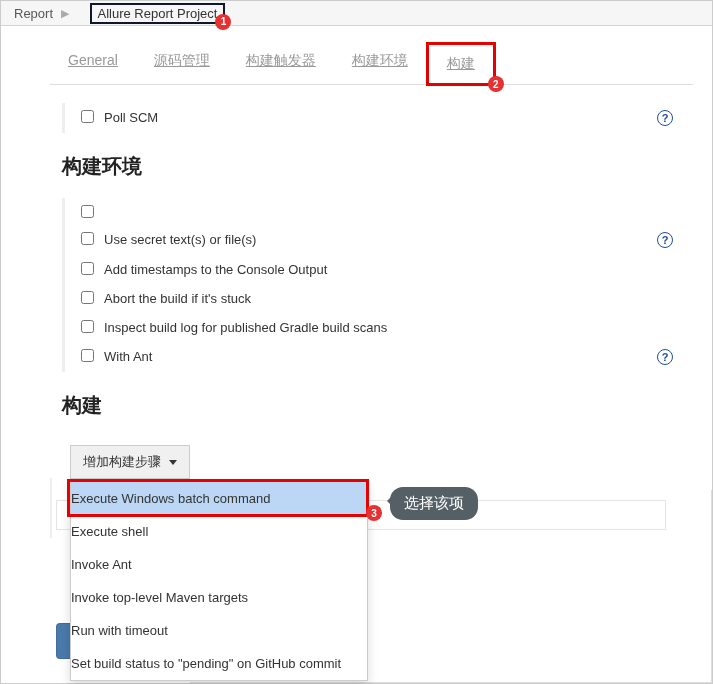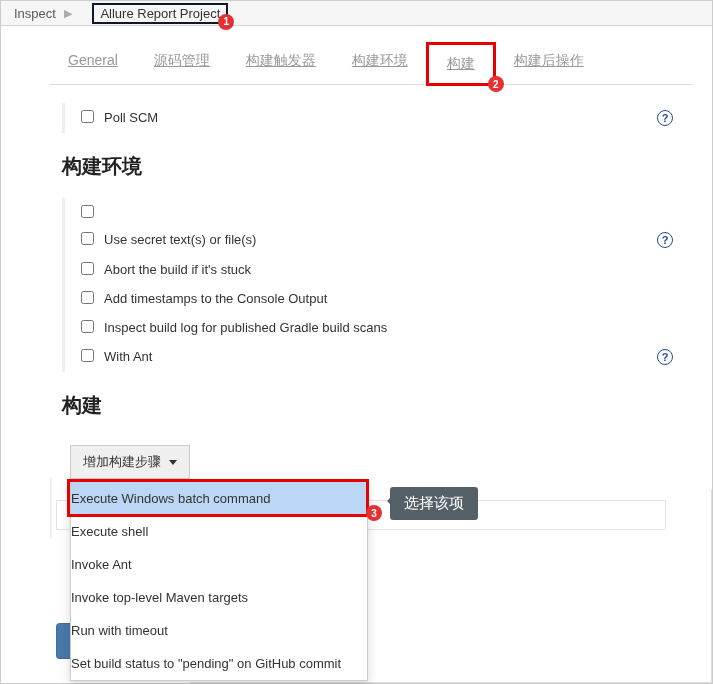--- a/index.html
+++ b/index.html
@@ -142,21 +142,21 @@
     left: 296px; top: 24px; z-index: 7;
   }
   .tooltip {
     position: absolute;
     left: 320px;
     top: 6px;
     background: #555f66;
     color: #fff;
     padding: 7px 14px;
     font-size: 15px;
-    border-radius: 3px;
+    border-radius: 13px;
     z-index: 7;
   }
   .tooltip::before{
     content:"";
     position:absolute;
     left:-8px; top: 9px;
     border: 5px solid transparent;
     border-right-color: #555f66;
   }
 
@@ -209,39 +209,38 @@
     border-right: 1px solid #ddd;
     border-bottom: 1px solid #ddd;
     pointer-events:none;
     z-index:0;
   }
 </style>
 </head>
 <body>
 
 <div class="breadcrumbs">
-  <span class="bc-item">Inspect</span>
+  <span class="bc-item">Report</span>
   <span class="bc-sep">▶</span>
   <span class="bc-highlight">
     <span>Allure Report Project</span>
     <span class="badge badge-1">1</span>
   </span>
 </div>
 
 <div class="content">
   <div class="tabs">
     <div class="tab">General</div>
     <div class="tab">源码管理</div>
     <div class="tab">构建触发器</div>
     <div class="tab">构建环境</div>
     <div class="tab-wrap">
       <div class="tab tab-highlight">构建</div>
       <span class="badge badge-2">2</span>
     </div>
-    <div class="tab">构建后操作</div>
   </div>
 
   <div class="section">
     <div class="row">
       <input type="checkbox" style="">
       <span>Poll SCM</span>
       <span class="help-icon">?</span>
     </div>
   </div>
 
@@ -250,25 +249,25 @@
     <div class="row">
       <input type="checkbox" style="">
     </div>
     <div class="row">
       <input type="checkbox" style="">
       <span>Use secret text(s) or file(s)</span>
       <span class="help-icon">?</span>
     </div>
     <div class="row">
       <input type="checkbox" style="">
+      <span>Add timestamps to the Console Output</span>
+    </div>
+    <div class="row">
+      <input type="checkbox" style="">
       <span>Abort the build if it's stuck</span>
-    </div>
-    <div class="row">
-      <input type="checkbox" style="">
-      <span>Add timestamps to the Console Output</span>
     </div>
     <div class="row">
       <input type="checkbox" style="">
       <span>Inspect build log for published Gradle build scans</span>
     </div>
     <div class="row">
       <input type="checkbox" style="">
       <span>With Ant</span>
       <span class="help-icon">?</span>
     </div>

